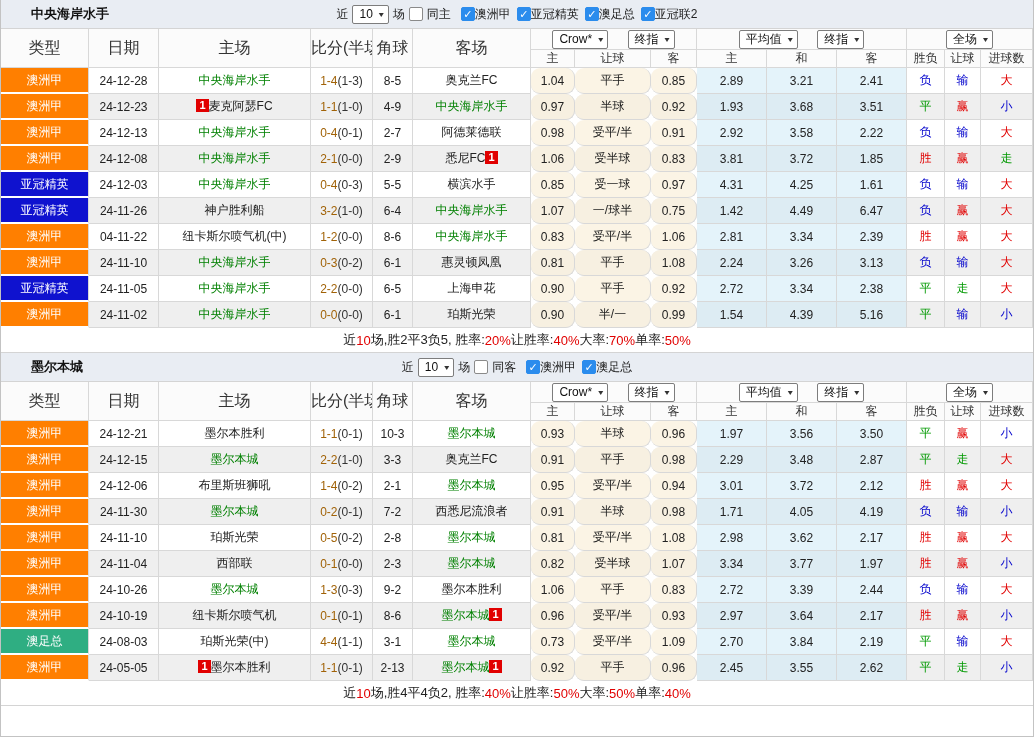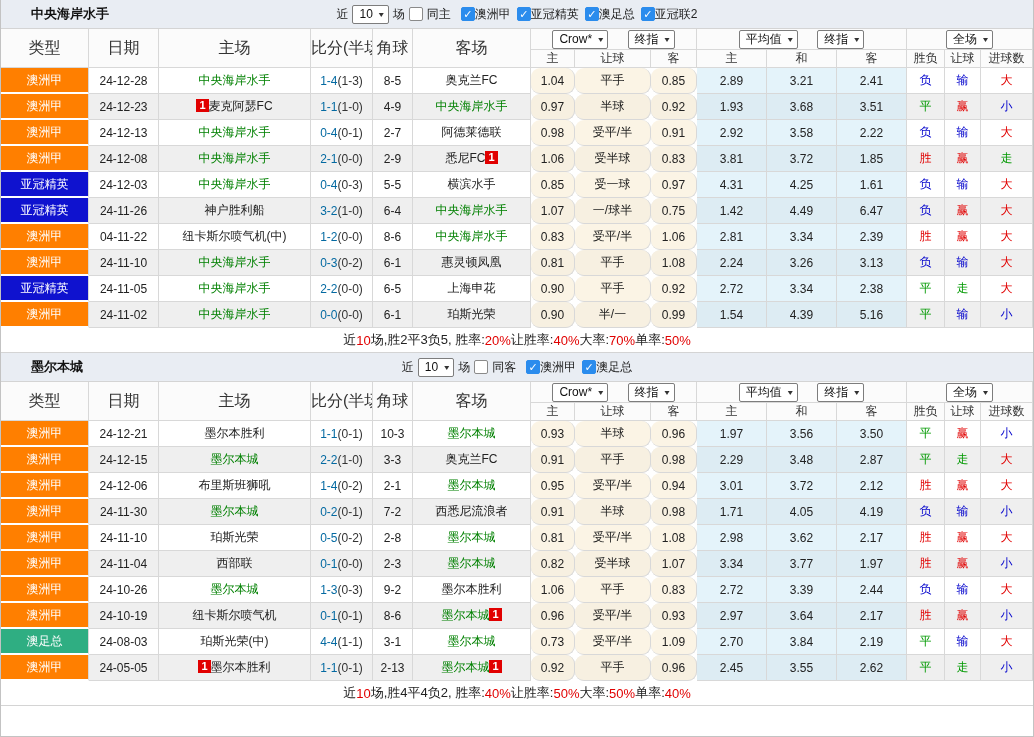--- a/index.html
+++ b/index.html
@@ -45,21 +45,21 @@
   tbody td { height:26px; font-size:12px; }
   tbody tr.odd  { background:#fff; }
   tbody tr.even { background:#efefef; }
   td.type { color:#fff; font-size:12px; border-bottom:2px solid #fff; }
   td.type.orange { background:#ff7f00; }
   td.type.blue   { background:#0f12cf; }
   td.type.green  { background:#2fae82; }
   td.crow { background:rgba(250,240,219,.72);border-radius:9px; }
   td.avg  { background:rgba(205,233,246,.55); }
   .tg { color:#008000; }
-  .score-main { color:#0369a1; }
+  .score-main { color:#a16207; }
   .score-half { color:#333; }
   .card { display:inline-block; background:#e10000; color:#fff; font-size:11px; font-weight:bold; line-height:13px; padding:0 3px; vertical-align:1px; }
   .res-r { color:#e10000; } .res-g { color:#009900; } .res-b { color:#0000cc; }
 
   
   .summary { height:25px; background:#fff; border-bottom:1px solid #d4d4d4; display:flex; align-items:center; justify-content:center; font-size:13px; }
   .summary .k { color:#222; } .summary .r { color:#e10000; }
 </style>
 </head>
 <body>

